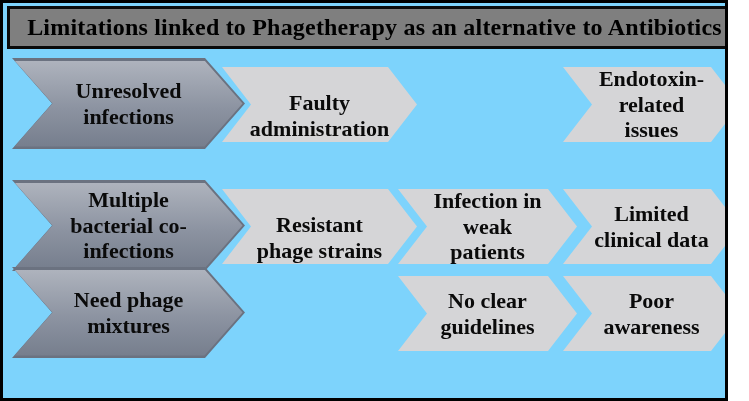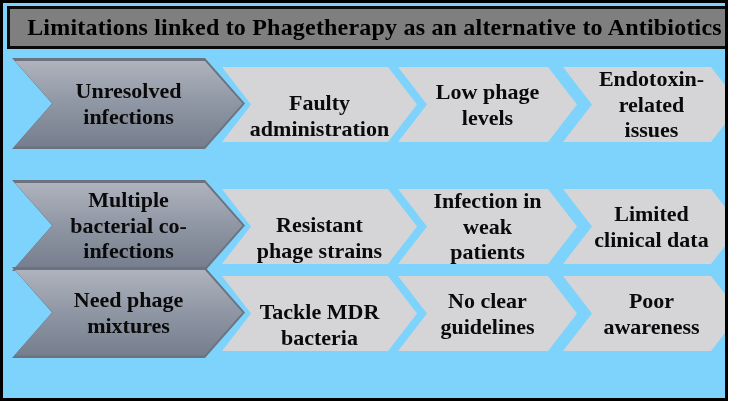--- a/index.html
+++ b/index.html
@@ -87,24 +87,20 @@
     <div class="chev lead c0">
       <div class="shape-border"></div>
       <div class="shape-fill"></div>
       <span class="label">Unresolved
 infections</span>
     </div>
     <div class="chev step c1">
       <span class="label">Faulty
 administration</span>
     </div>
-    <div class="chev step c2">
-      <span class="label">Low phage
-levels</span>
-    </div>
     <div class="chev step c3">
       <span class="label">Endotoxin-
 related issues</span>
     </div>
   </div>
 
   <div class="row r1">
     <div class="chev lead c0">
       <div class="shape-border"></div>
       <div class="shape-fill"></div>
@@ -126,24 +122,20 @@
     </div>
   </div>
 
   <div class="row r2">
     <div class="chev lead c0">
       <div class="shape-border"></div>
       <div class="shape-fill"></div>
       <span class="label">Need phage
 mixtures</span>
     </div>
-    <div class="chev step c1">
-      <span class="label">Tackle MDR
-bacteria</span>
-    </div>
     <div class="chev step c2">
       <span class="label">No clear
 guidelines</span>
     </div>
     <div class="chev step c3">
       <span class="label">Poor
 awareness</span>
     </div>
   </div>
 

